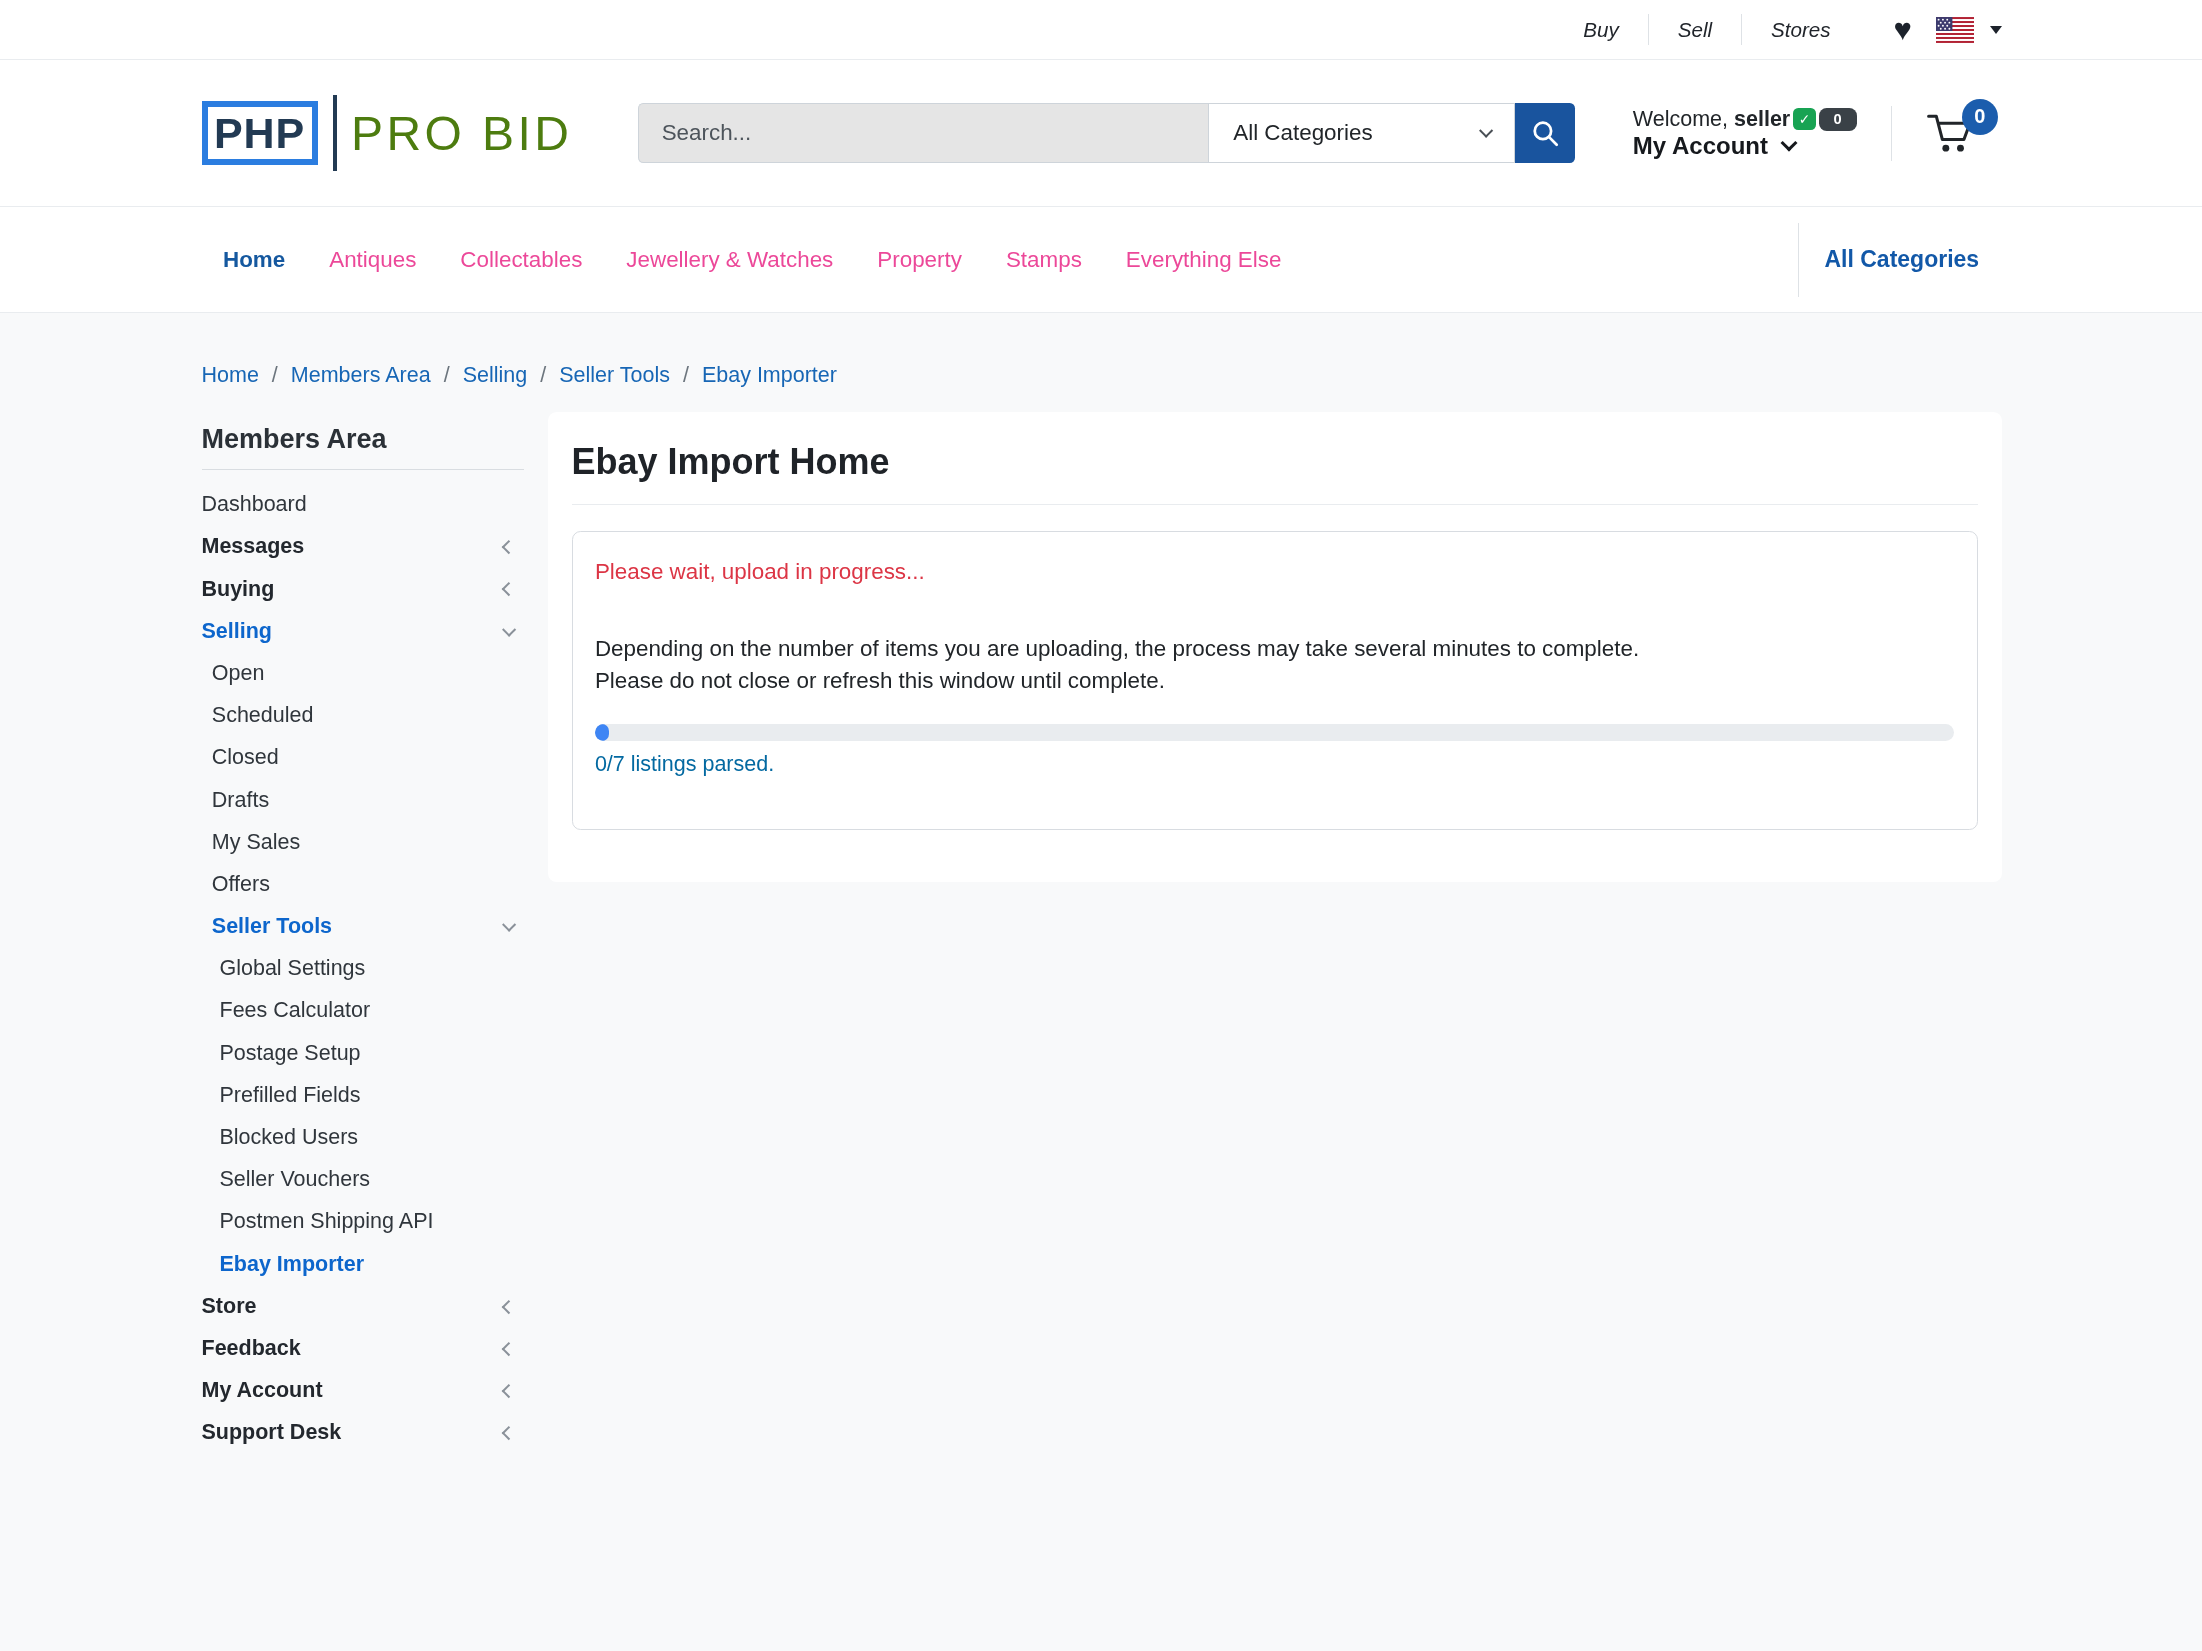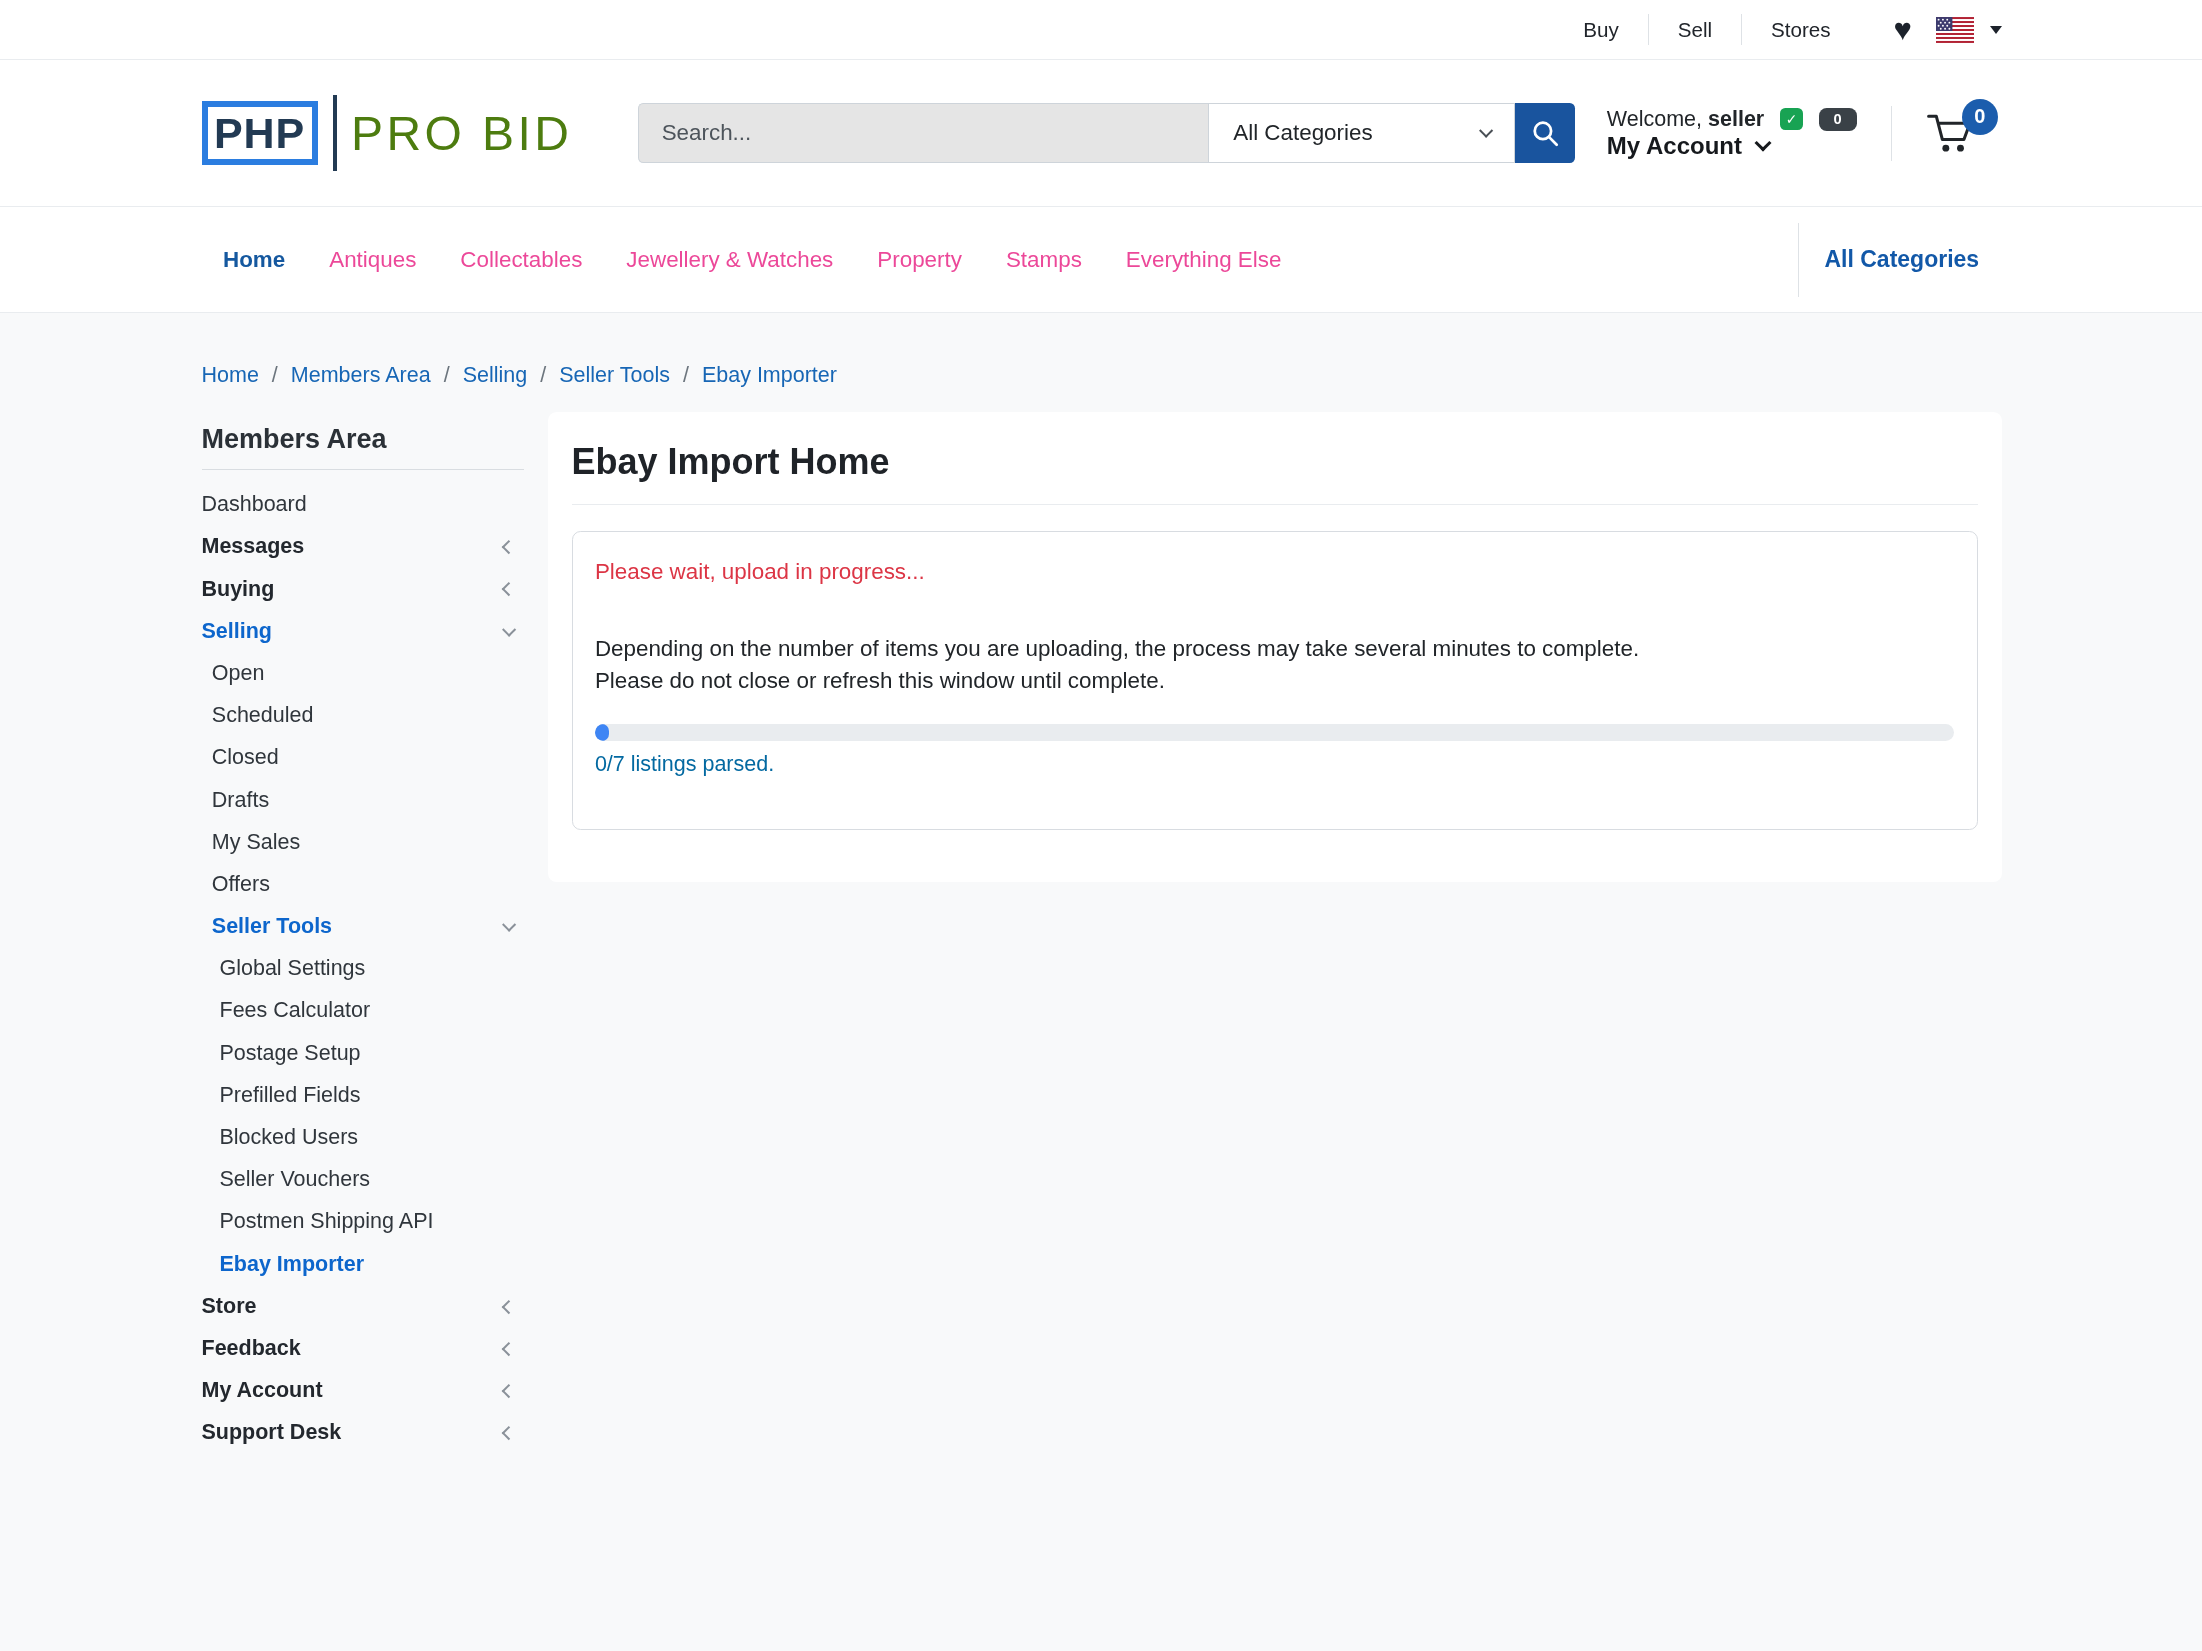--- a/index.html
+++ b/index.html
@@ -10,21 +10,21 @@
     color:#212529; -webkit-font-smoothing:antialiased;
   }
   a { text-decoration:none; }
   ul { list-style:none; }
   .container { width:1800px; margin:0 auto; }
 
   
   .topbar { background:#fff; border-bottom:0.9px solid #e9ecef; height:60px; }
   .topbar-inner { display:flex; align-items:center; justify-content:flex-end; height:100%; }
   .topbar-links { display:flex; align-items:center; }
-  .topbar-link { font-size:20.6px; color:#21252b; padding:3.4px 29px; cursor:pointer; }
+  .topbar-link { font-size:20.6px; color:#21252b; padding:3.4px 29px; cursor:pointer;font-style:italic; }
   .topbar-link + .topbar-link { border-left:0.9px solid #dee2e6; }
   .heart { font-size:31px; line-height:1; color:#1c222b; margin-left:34px; cursor:pointer; }
   .flag { margin-left:24px; display:inline-flex; cursor:pointer; }
   .flag svg { display:block; }
   .caret { width:0; height:0; border-left:6.9px solid transparent; border-right:6.9px solid transparent;
            border-top:8.6px solid #1c222b; margin-left:15.5px; cursor:pointer; }
 
   
   .header { background:#fff; height:146px; }
   .header-inner { display:flex; align-items:center; height:100%; }
@@ -41,21 +41,21 @@
   .search-input::placeholder { color:#4d545b; }
   .search-cat { width:307px; border:0.9px solid #ced4da; background:#fff; display:flex; align-items:center;
                 justify-content:space-between; padding:0 24px; font-size:22.4px; color:#212529; cursor:pointer; }
   .chev { flex:none; }
   .chev-sm { width:9.5px; height:9.5px; border-left:2.2px solid #494f55; border-bottom:2.2px solid #494f55;
              transform:rotate(-45deg); margin-top:-4.3px; }
   .search-btn { width:60px; border:none; background:#19549e; border-radius:0 5.2px 5.2px 0; cursor:pointer;
                 display:flex; align-items:center; justify-content:center; }
 
   .header-right { margin-left:auto; display:flex; align-items:center; }
-  .welcome-line { display:flex; align-items:center; gap:16px; font-size:21.5px; margin-bottom:0; }
+  .welcome-line { display:flex; align-items:center; gap:3px; font-size:21.5px; margin-bottom:0; }
   .welcome-line b { font-weight:700; }
   .badge-green { width:22.4px; height:22.4px; border-radius:5.2px; background:#18a353; color:#fff; font-size:13.8px;
                  font-weight:700; display:inline-flex; align-items:center; justify-content:center; }
   .badge-dark { min-width:38px; height:23px; padding:0 6.9px; border-radius:7.7px; background:#3a4147; color:#fff;
                 font-size:14.6px; font-weight:700; display:inline-flex; align-items:center; justify-content:center; }
   .account-line { display:flex; align-items:center; font-size:24px; font-weight:700; color:#16191d; cursor:pointer; }
   .chev-big { width:12px; height:12px; border-left:3px solid #16191d; border-bottom:3px solid #16191d;
               transform:rotate(-45deg); margin-left:15.5px; margin-top:-5.2px; }
   .vdiv { width:0.9px; height:55px; background:#dee2e6; margin:0 34px; }
   .cart { position:relative; cursor:pointer; margin-right:26px; }

